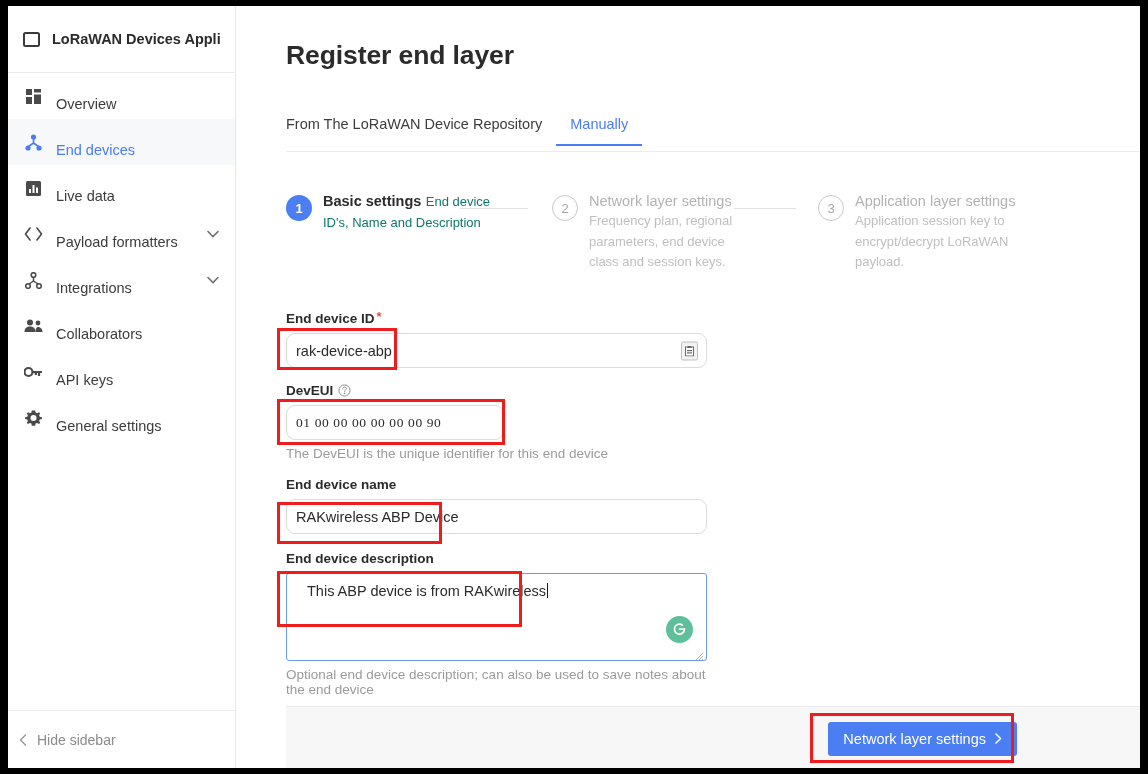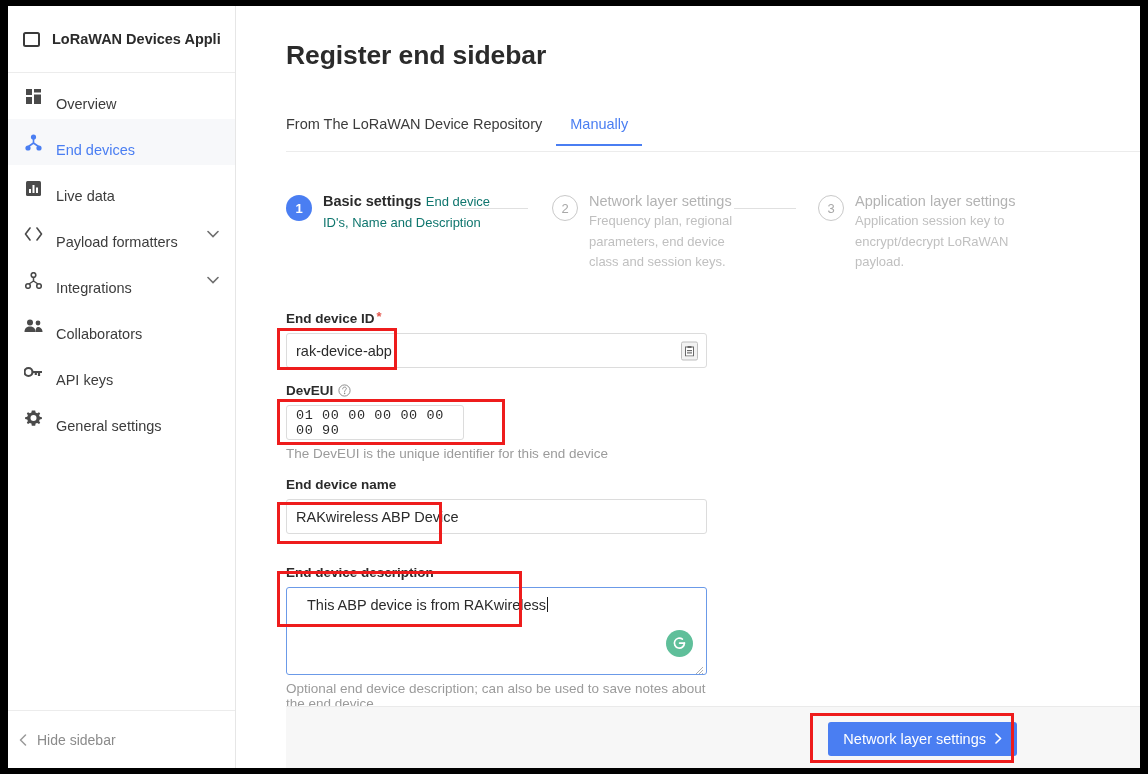--- a/index.html
+++ b/index.html
@@ -230,34 +230,34 @@
   .help-icon {
     margin-left: 5px;
     color: #8d8d8d;
     display: inline-flex;
     align-items: center;
     cursor: pointer;
   }
   .input-box {
     height: 35px;
     border: 1px solid #dcdcdc;
-    border-radius: 3px;
+    border-radius: 9px;
     background: #fff;
     display: flex;
     align-items: center;
     padding: 8px 9px;
     font-size: 14.5px;
     color: #2b2b2b;
     position: relative;
   }
   .input-box.mono {
-    font-family: Liberation Mono, monospace;
+    font-family: Liberation Serif, serif;
     font-size: 13.5px;
     letter-spacing: 0.6px;
-    width: 178px;
+    width: 218px;
   }
   .input-box .paste-btn {
     position: absolute;
     right: 8px;
     top: 50%;
     transform: translateY(-50%);
     width: 17px; height: 19px;
     border: 1px solid #bdbdbd;
     border-radius: 2px;
     background: #f3f3f3;
@@ -467,21 +467,21 @@
         <svg width="8" height="12" viewBox="0 0 8 12">
             <path d="M6.5 1 L1.5 6 L6.5 11" stroke="#9a9a9a" stroke-width="1.5" fill="none" stroke-linecap="round" stroke-linejoin="round"></path>
           </svg>
       </span>
       <span class="hs-label">Hide sidebar</span>
     </div>
   </div>
 
   <div id="main">
 
-    <div id="page-title">Register end sidebar</div>
+    <div id="page-title">Register end layer</div>
 
     <div id="tabs">
       <div class="tab">From The LoRaWAN Device Repository</div>
       <div class="tab active">Manually</div>
     </div>
 
     <div id="stepper">
 
       <div class="step current step1">
         <span class="circle">1</span>
@@ -549,21 +549,21 @@
 
       <div class="field" style="margin-top:16px;">
         <div class="field-label">
           <span>End device name</span>
         </div>
         <div class="input-box">
           <span>RAKwireless ABP Device</span>
         </div>
       </div>
 
-      <div class="field" style="margin-top:31px;">
+      <div class="field" style="margin-top:17px;">
         <div class="field-label">
           <span>End device description</span>
         </div>
         <div class="textarea-box">
           <span>This ABP device is from RAKwireless</span><span class="caret"></span>
           <span class="grammarly">
             <svg width="19" height="19" viewBox="0 0 19 19">
                 <path d="M14.4 9.1 L9.6 9.1" stroke="#ffffff" stroke-width="1.7" fill="none" stroke-linecap="round"></path>
                 <path d="M14.4 9.1 A5 5 0 1 1 12.4 5.1" stroke="#ffffff" stroke-width="1.7" fill="none" stroke-linecap="round"></path>
               </svg>

